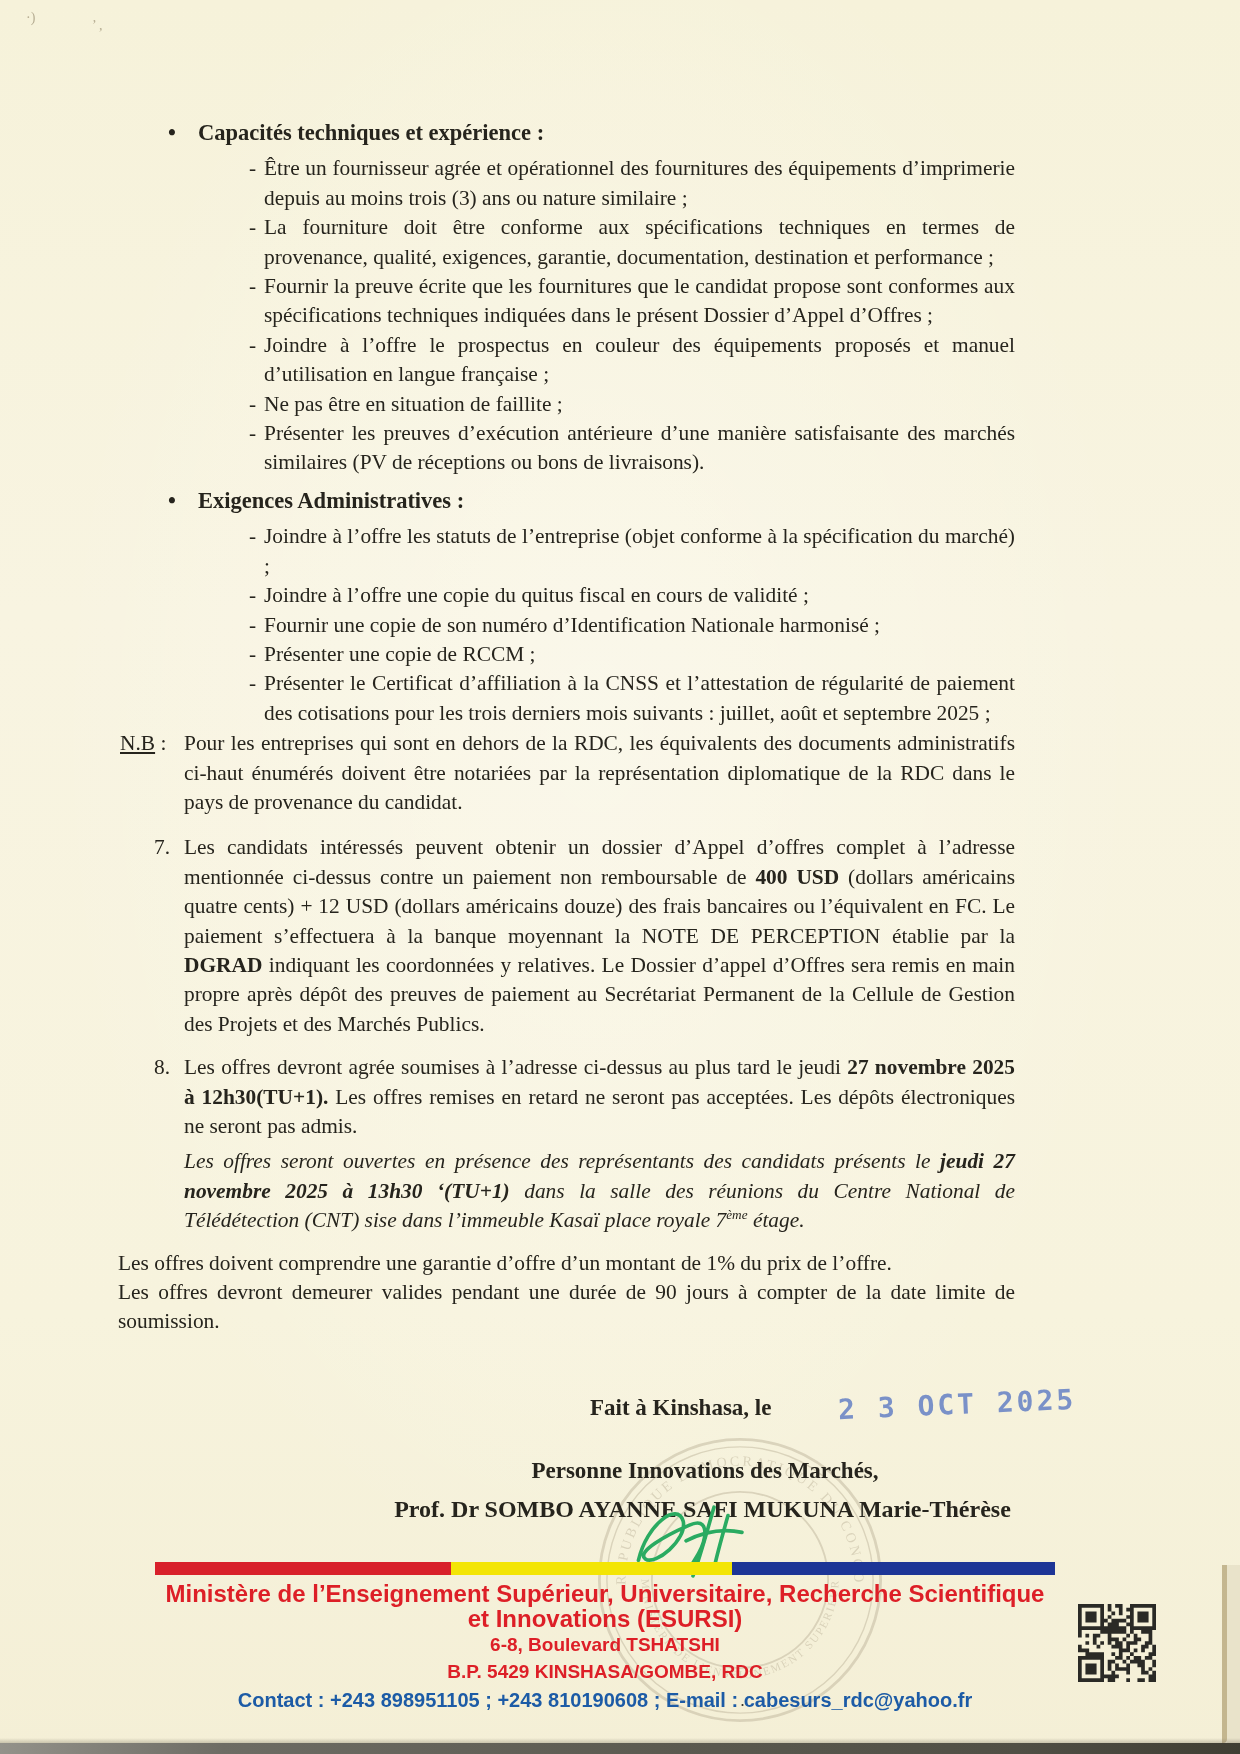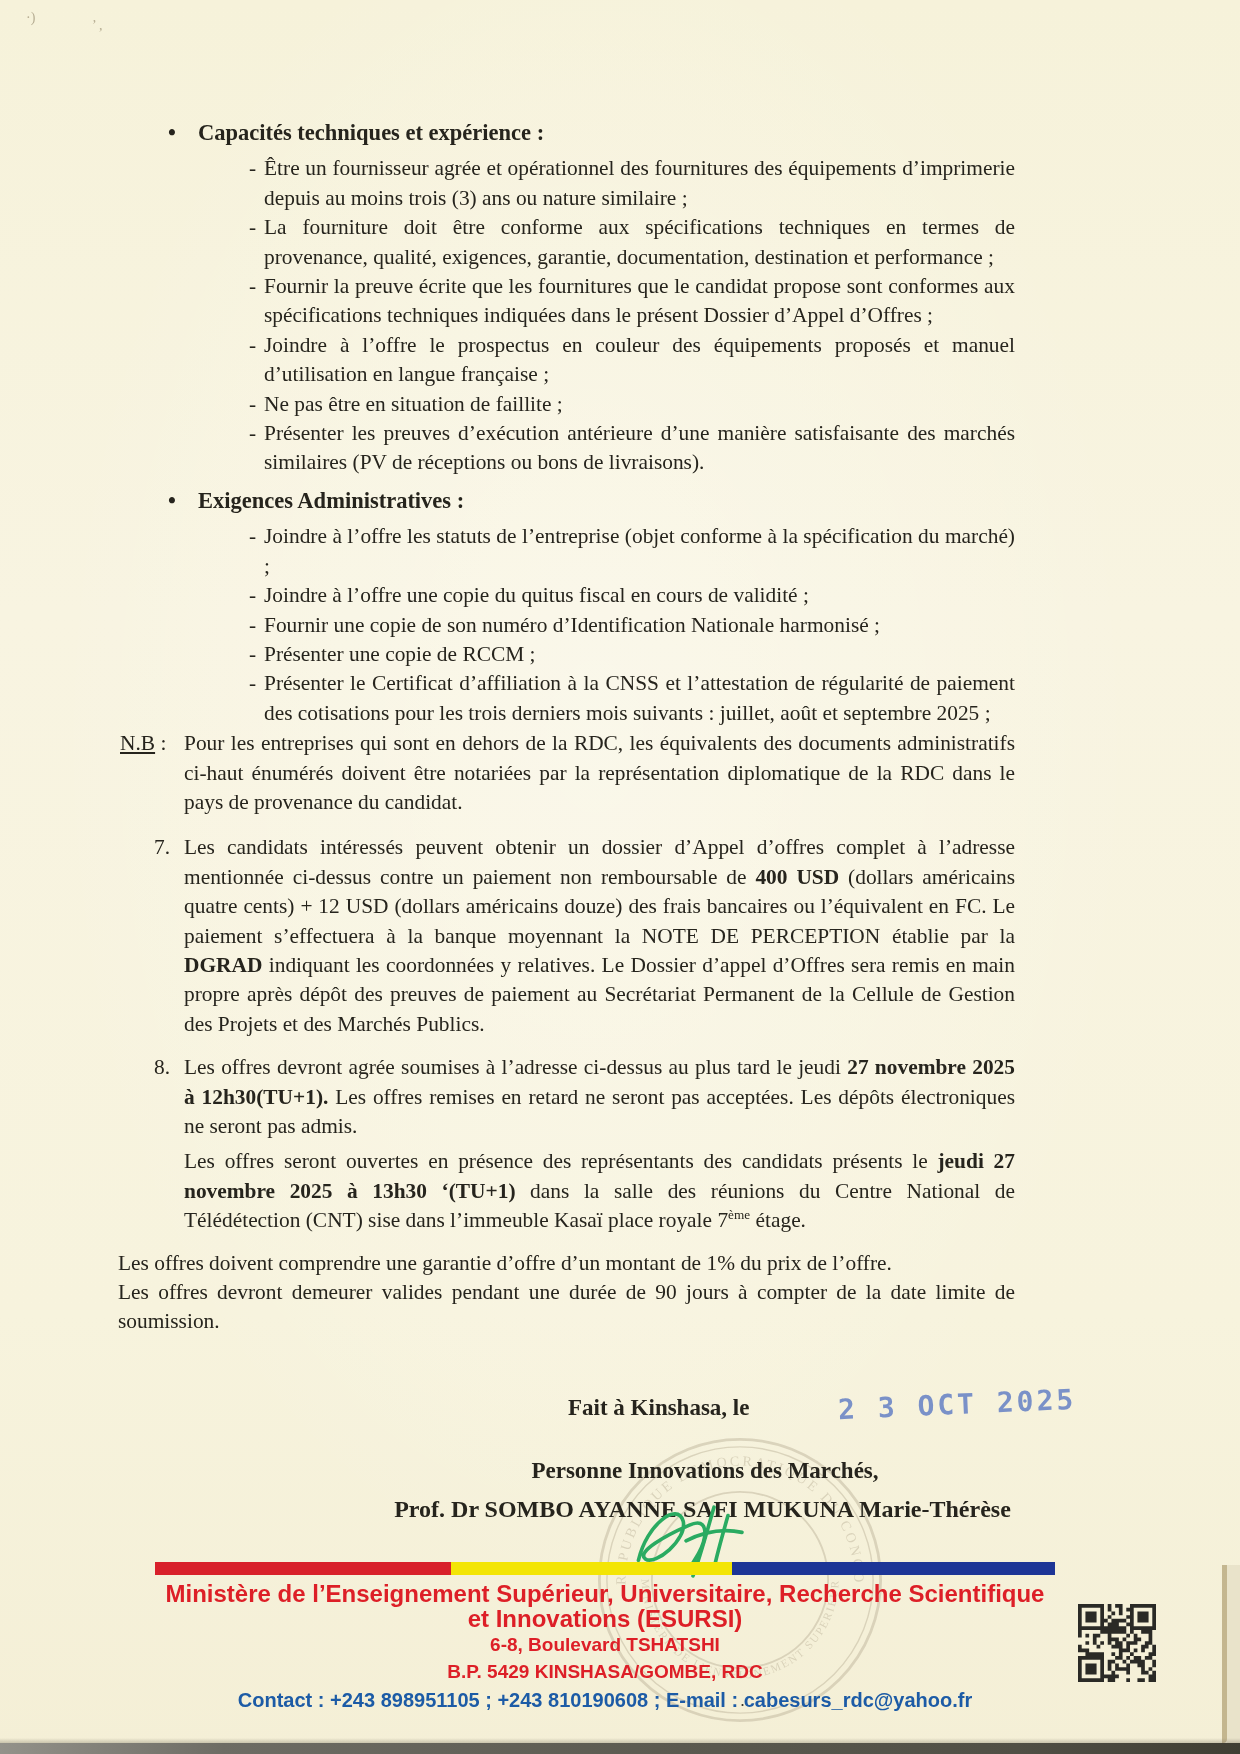--- a/index.html
+++ b/index.html
@@ -22,26 +22,26 @@
   }
   .bullet-row{position:relative;padding-left:80px;font-weight:bold;font-size:22.5px;margin:2px 0 7px 0;text-align:left;}
   .bullet-row .bullet{position:absolute;left:50px;top:0;}
   .sub-item{position:relative;padding-left:146px;}
   .sub-item .dash{position:absolute;left:131px;top:0;}
   .nb-block{position:relative;padding-left:66px;margin-top:1px;}
   .nb-block .nb-label{position:absolute;left:2px;top:0;}
   .nb-block .u{text-decoration:underline;}
   .numbered{position:relative;padding-left:66px;margin-top:16px;}
   .numbered .num{position:absolute;left:36px;top:0;}
-  .numbered.no-num{margin-top:6px;}
+  .numbered.no-num{margin-top:6px;font-style:italic;}
   .closing{margin-top:13px;}
   sup{font-size:.62em;line-height:0;}
   b{font-weight:bold;}
   
-  .fait{position:absolute;left:568px;top:1395px;font-weight:bold;font-size:23px;}
+  .fait{position:absolute;left:590px;top:1395px;font-weight:bold;font-size:23px;}
   .stamp{
     position:absolute;left:838px;top:1388px;
     font-family:"DejaVu Sans Mono", monospace;font-weight:bold;
     font-size:28px;letter-spacing:3px;
     transform:rotate(-2.5deg);
     opacity:.9;
   }
   .role{position:absolute;left:405px;top:1458px;width:600px;text-align:center;font-weight:bold;font-size:23px;}
   .name{position:absolute;left:280px;top:1496px;width:845px;text-align:center;font-weight:bold;font-size:24px;}
   .seal{position:absolute;left:590px;top:1430px;opacity:.55;}

